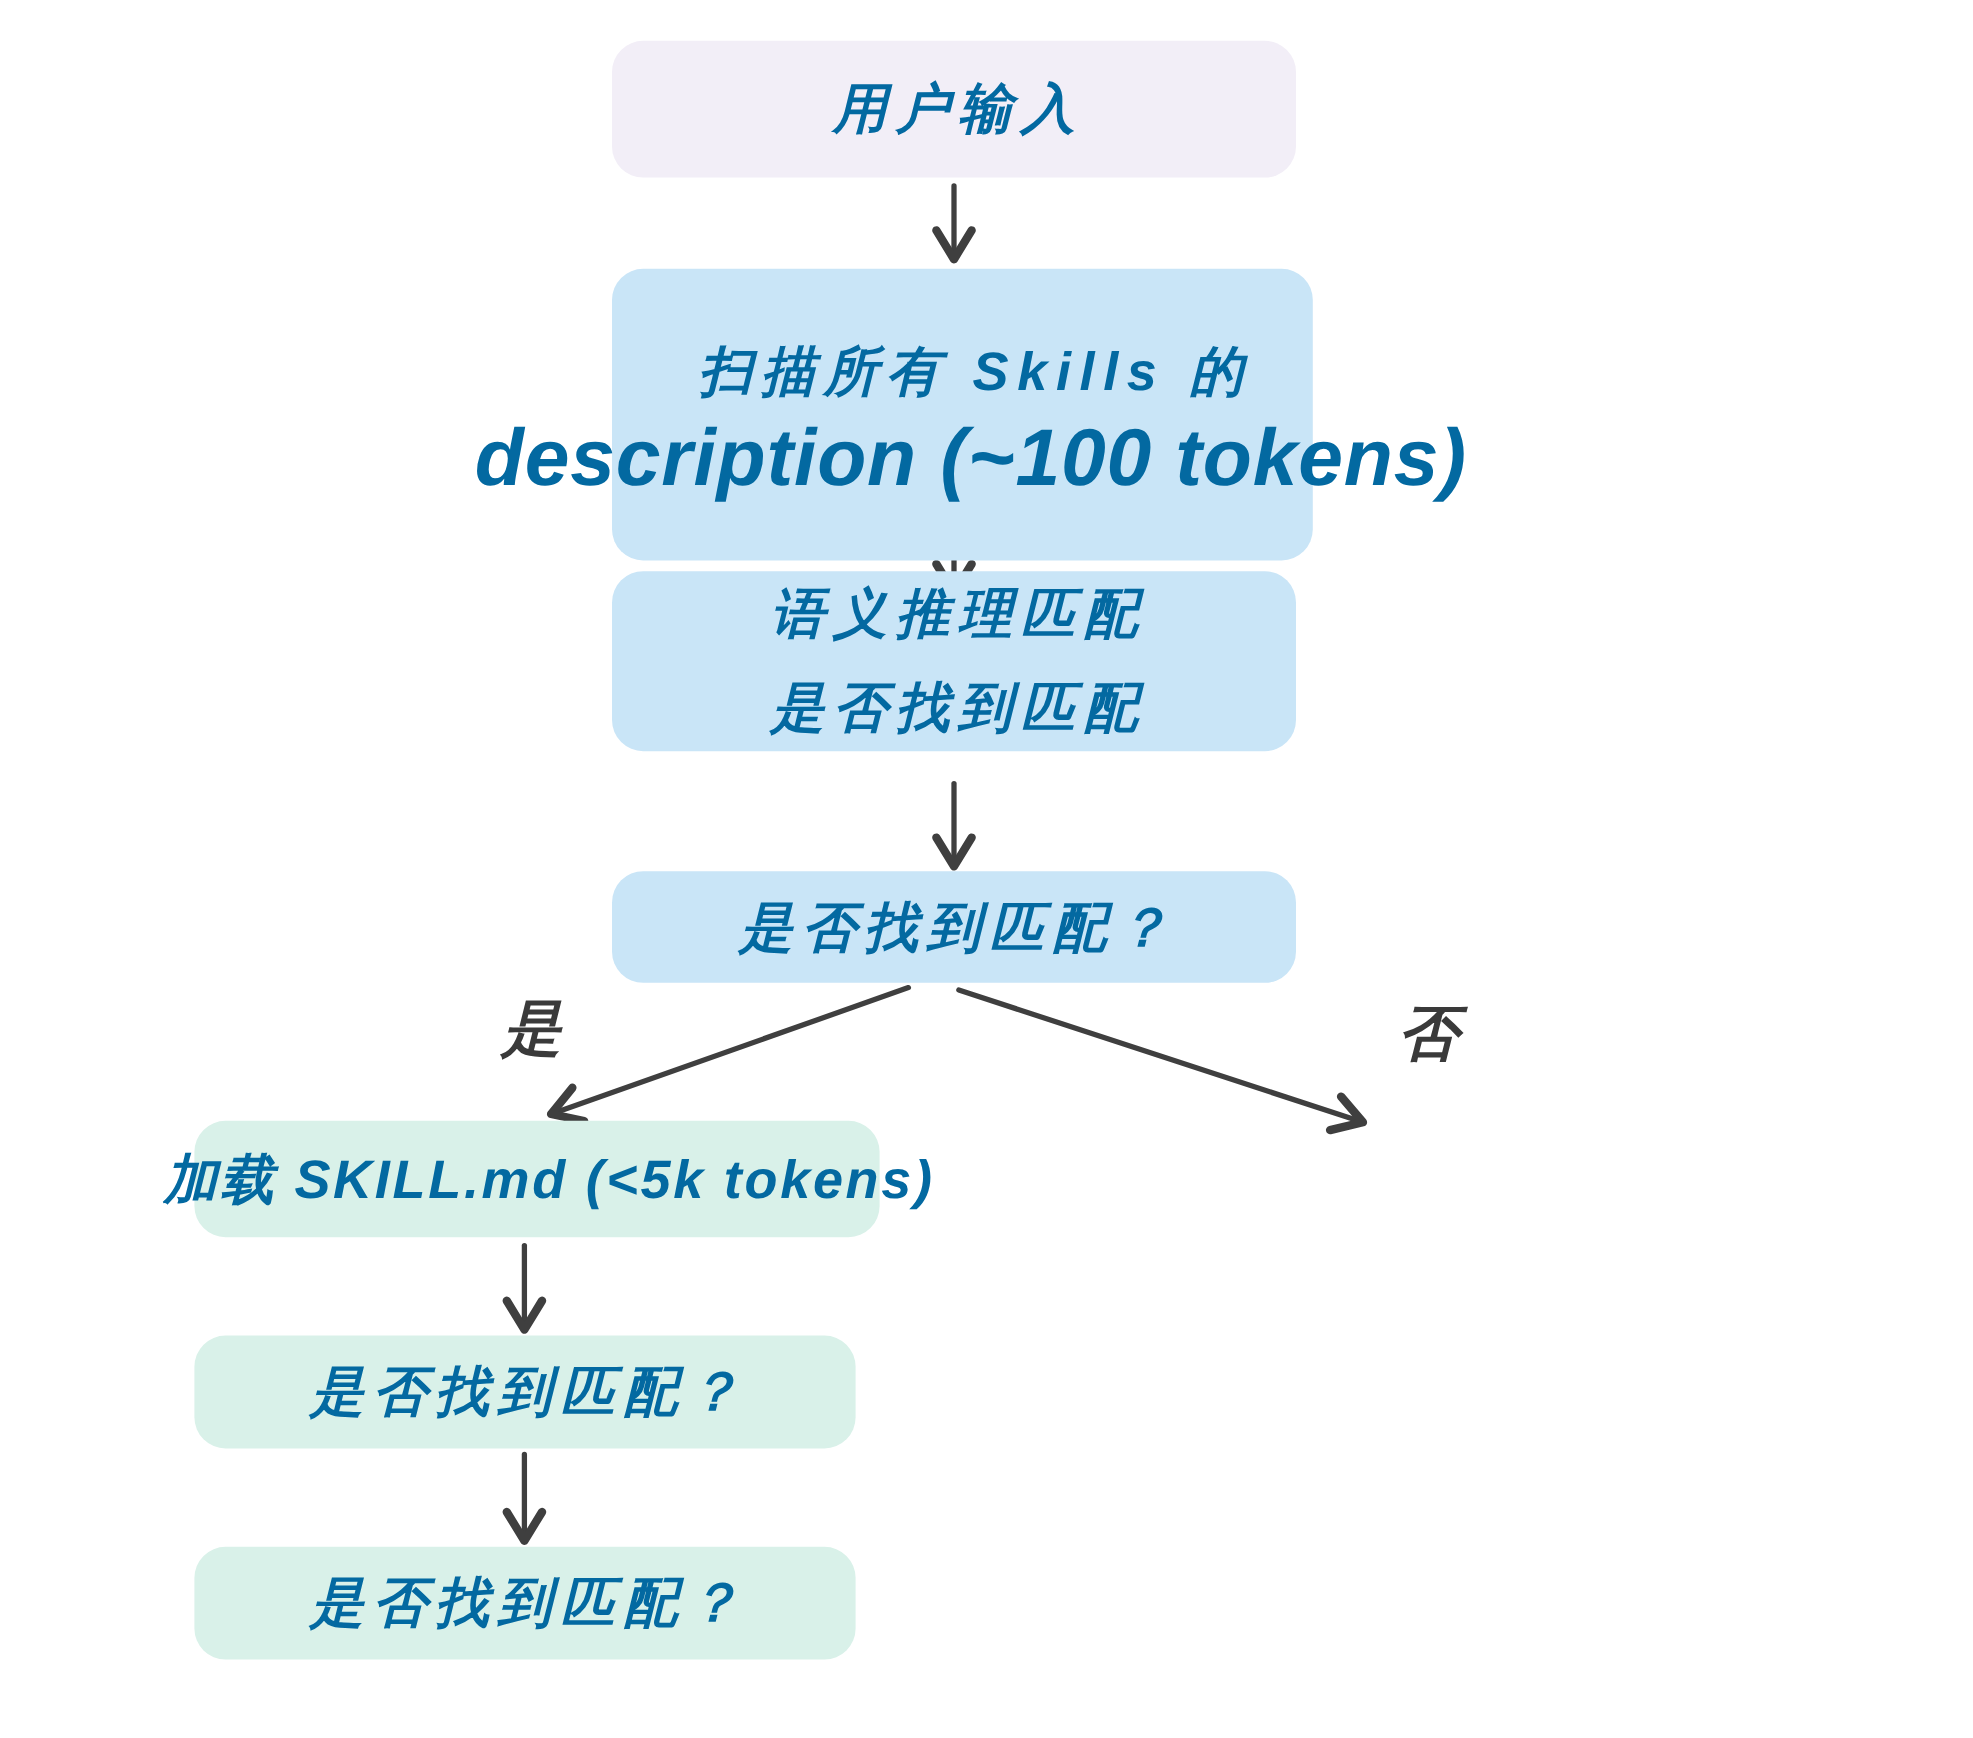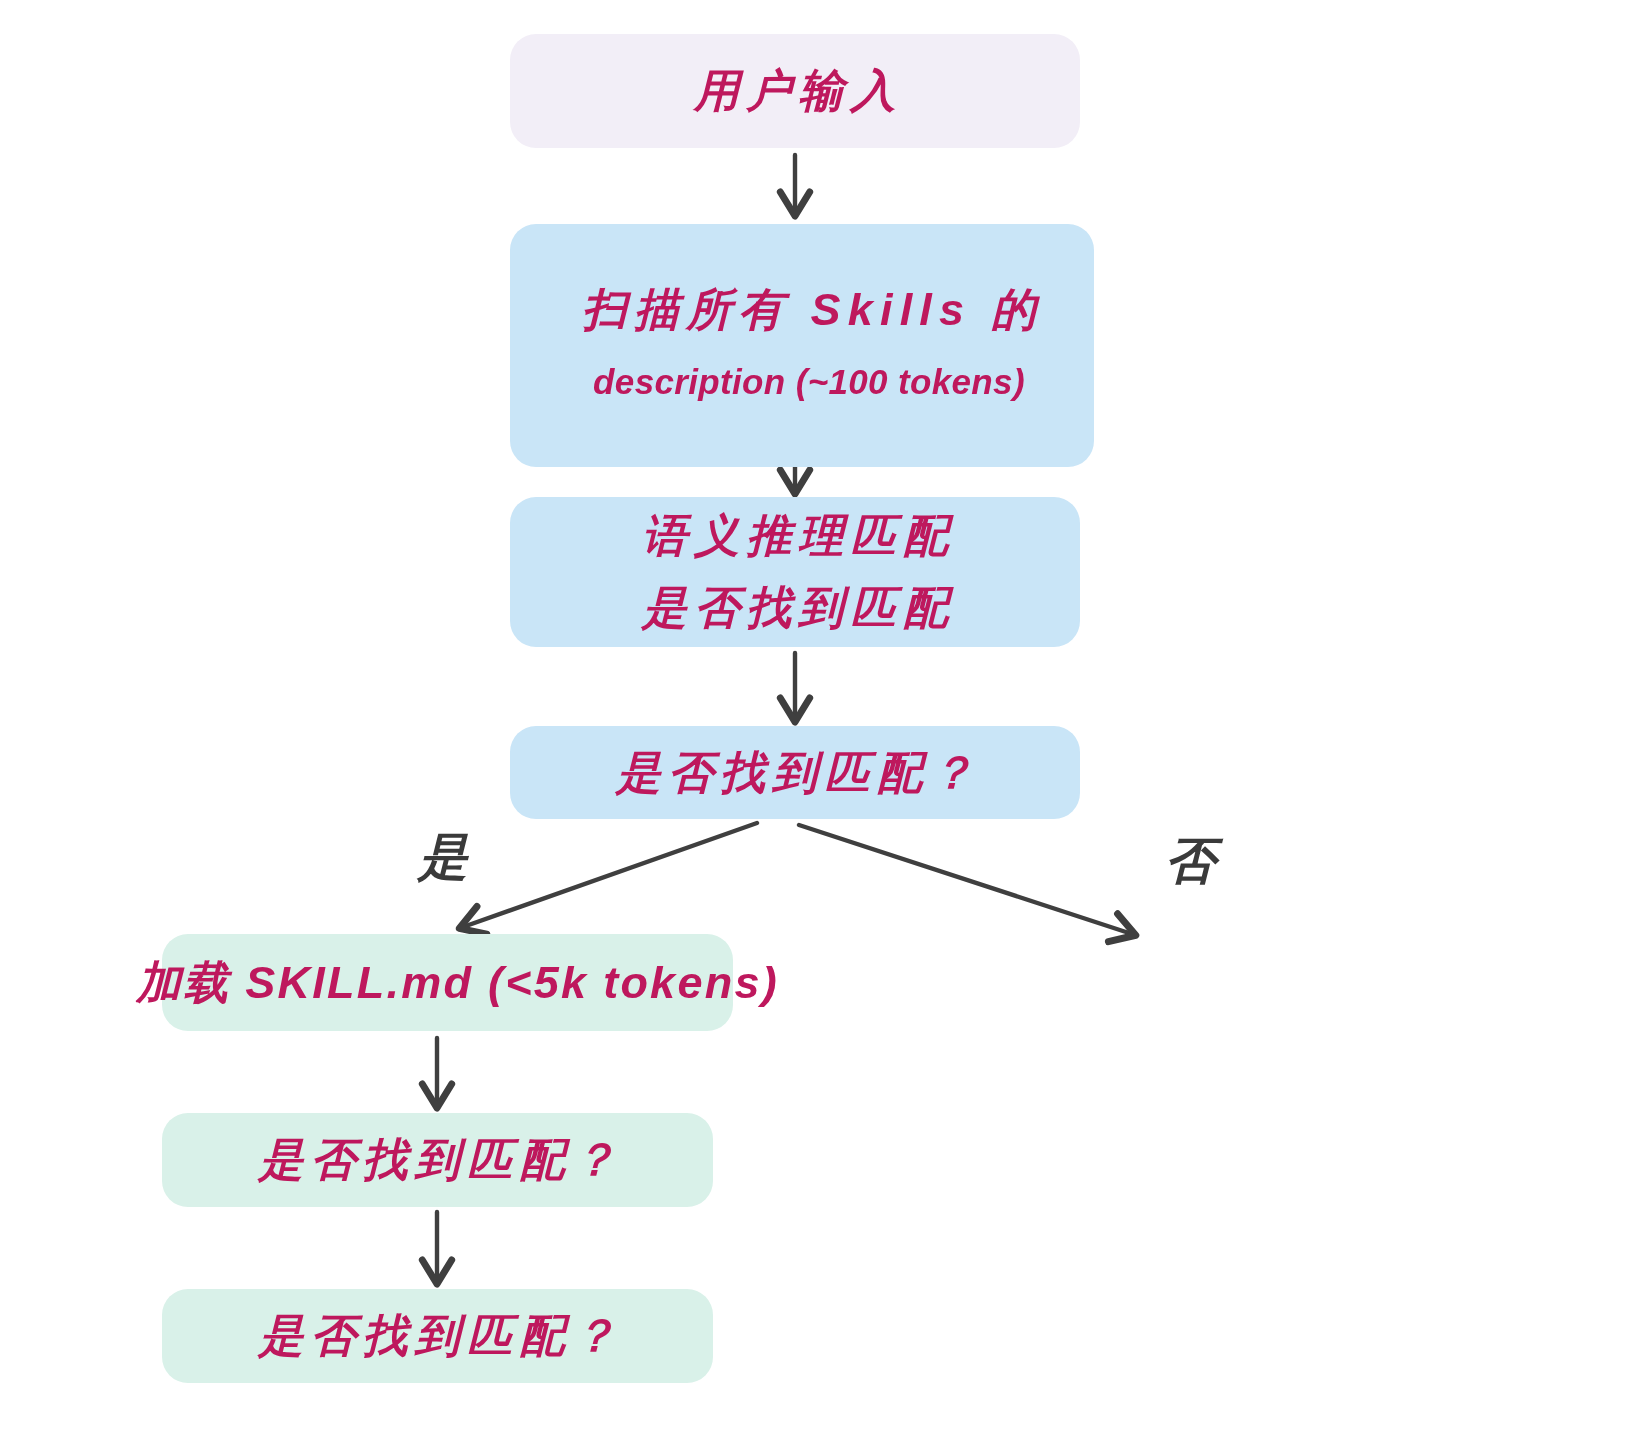--- a/index.html
+++ b/index.html
@@ -18,35 +18,35 @@
     pointer-events: none;
   }
   .node {
     position: absolute;
     border-radius: 26px;
     display: flex;
     flex-direction: column;
     align-items: center;
     justify-content: center;
     text-align: center;
-    color: #be185d;
+    color: #0369a1;
     font-style: italic;
     font-weight: 700;
   }
   .node .ln {
     display: block;
     white-space: nowrap;
   }
   .cjk {
     font-size: 45px;
     letter-spacing: 0.16em;
     text-indent: 0.16em;
   }
   .latin {
-    font-size: 35px;
+    font-size: 67px;
     letter-spacing: 0.01em;
     font-stretch: condensed;
   }
   .mixed {
     font-size: 45px;
     letter-spacing: 0.05em;
   }
   .two-line .ln { line-height: 72px; }
   .edge-label {
     position: absolute;
@@ -81,21 +81,21 @@
 
   <div class="node" style="left: 510px; top: 34px; width: 570px; height: 114px; background-color: rgb(242, 238, 247);">
     <span class="ln cjk">用户输入</span>
   </div>
 
   <div class="node two-line" style="left: 510px; top: 224px; width: 570px; height: 243px; background-color: rgb(201, 229, 247); padding-left: 14px;">
     <span class="ln cjk">扫描所有 Skills 的</span>
     <span class="ln latin">description (~100 tokens)</span>
   </div>
 
-  <div class="node two-line" style="left: 510px; top: 497px; width: 570px; height: 150px; background-color: rgb(201, 229, 247);">
+  <div class="node two-line" style="left: 510px; top: 476px; width: 570px; height: 150px; background-color: rgb(201, 229, 247); justify-content: space-between;">
     <span class="ln cjk">语义推理匹配</span>
     <span class="ln cjk">是否找到匹配</span>
   </div>
 
   <div class="node" style="left: 510px; top: 726px; width: 570px; height: 93px; background-color: rgb(201, 229, 247);">
     <span class="ln cjk">是否找到匹配？</span>
   </div>
 
   <div class="edge-label" style="left:418px; top:832px;">是</div>
 

